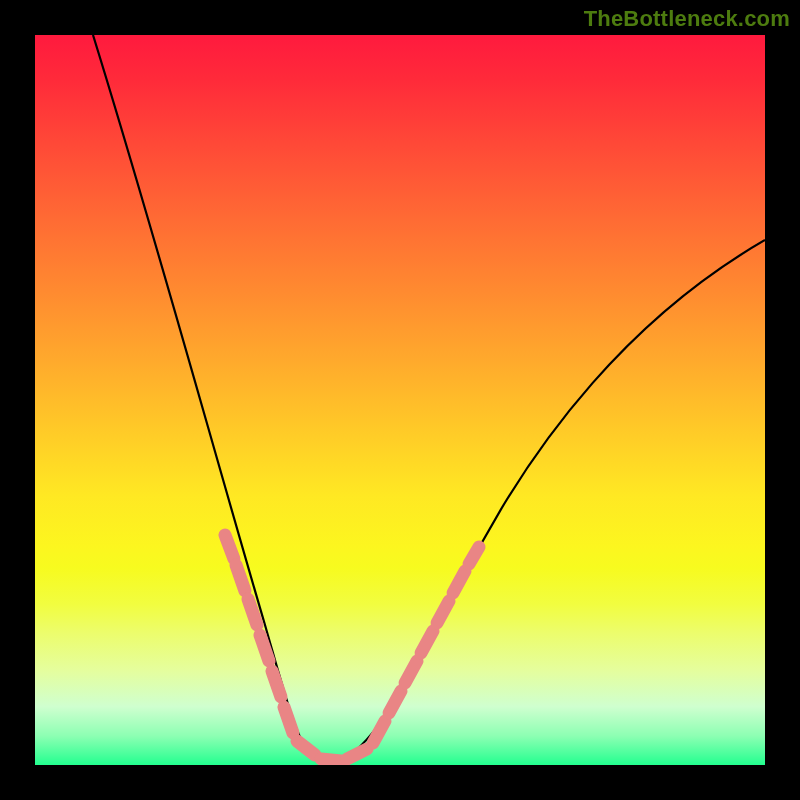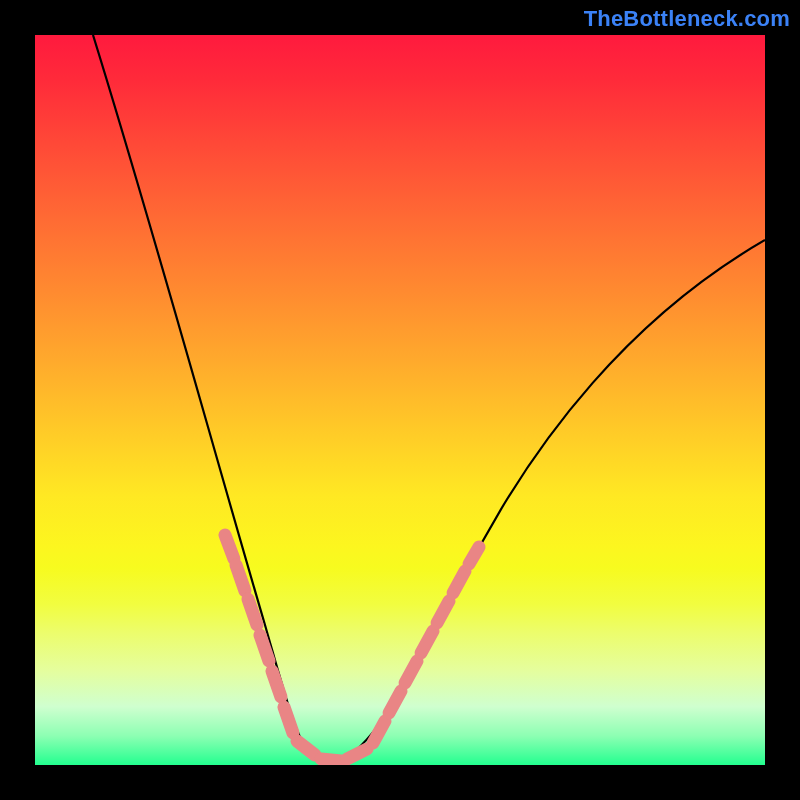--- a/index.html
+++ b/index.html
@@ -33,21 +33,21 @@
       #23ff8f 100%
     );
   }
   .watermark {
     position: absolute;
     top: 6px;
     right: 10px;
     font-family: Arial, Helvetica, sans-serif;
     font-size: 22px;
     font-weight: 600;
-    color: #3b82f6;
+    color: #4d7c0f;
     letter-spacing: 0.2px;
   }
   svg.curve {
     position: absolute;
     left: 0; top: 0;
     width: 730px; height: 730px;
   }
 </style>
 </head>
 <body>

